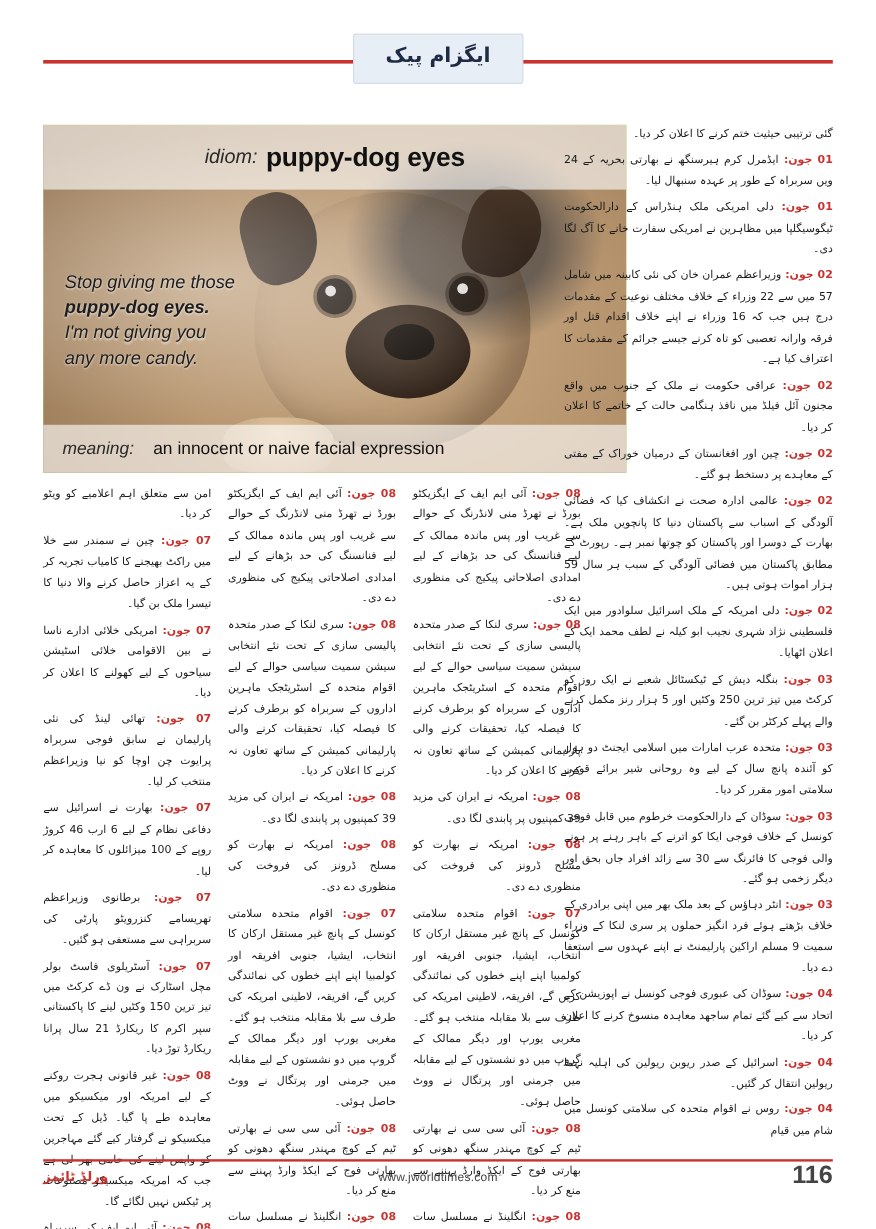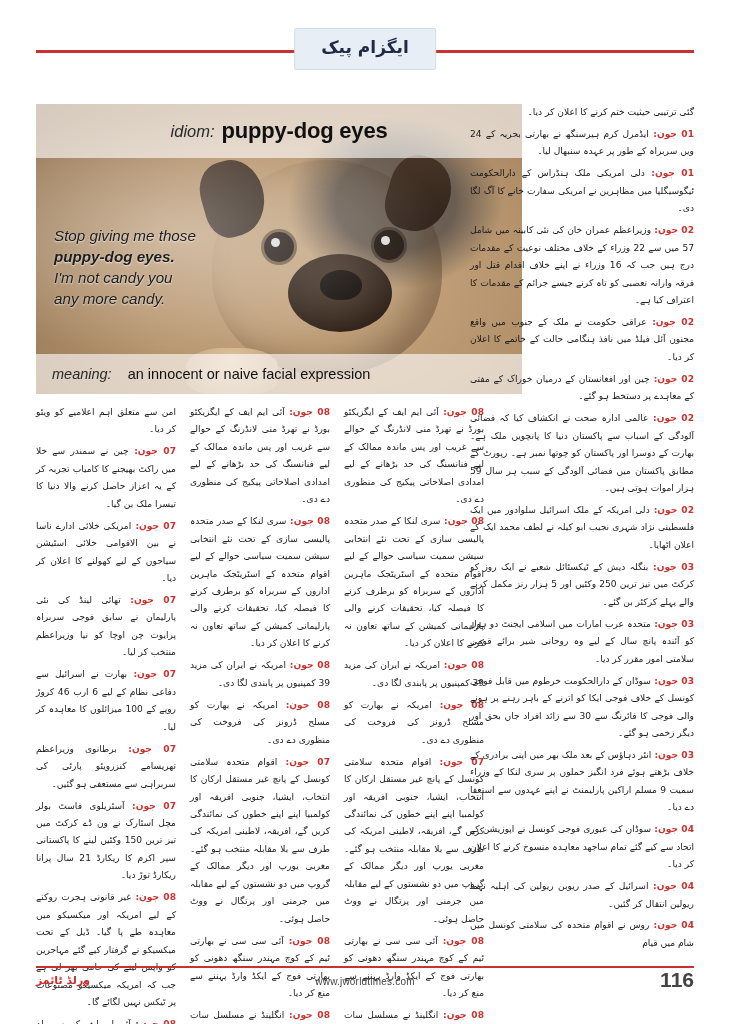--- a/index.html
+++ b/index.html
@@ -290,21 +290,21 @@
         </div>
 
         <div class="idiom-top">
           <span class="idiom-label">idiom:</span>
           <span class="idiom-phrase">puppy-dog eyes</span>
         </div>
 
         <div class="idiom-quote">
           <div>Stop giving me those</div>
           <div><b>puppy-dog eyes.</b></div>
-          <div>I'm not candy you</div>
+          <div>I'm not giving you</div>
           <div>any more candy.</div>
         </div>
 
         <div class="idiom-bottom">
           <span class="meaning-label">meaning:</span>
           <span class="meaning-text">an innocent or naive facial expression</span>
         </div>
       </div>
 
       <div class="three-cols">

